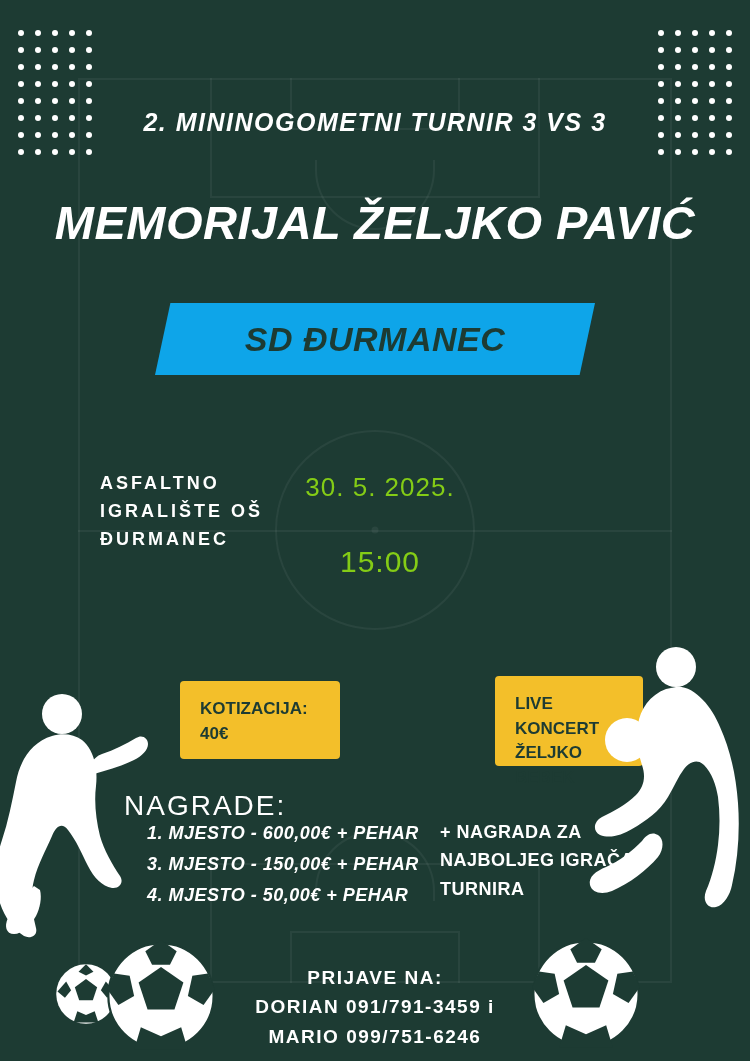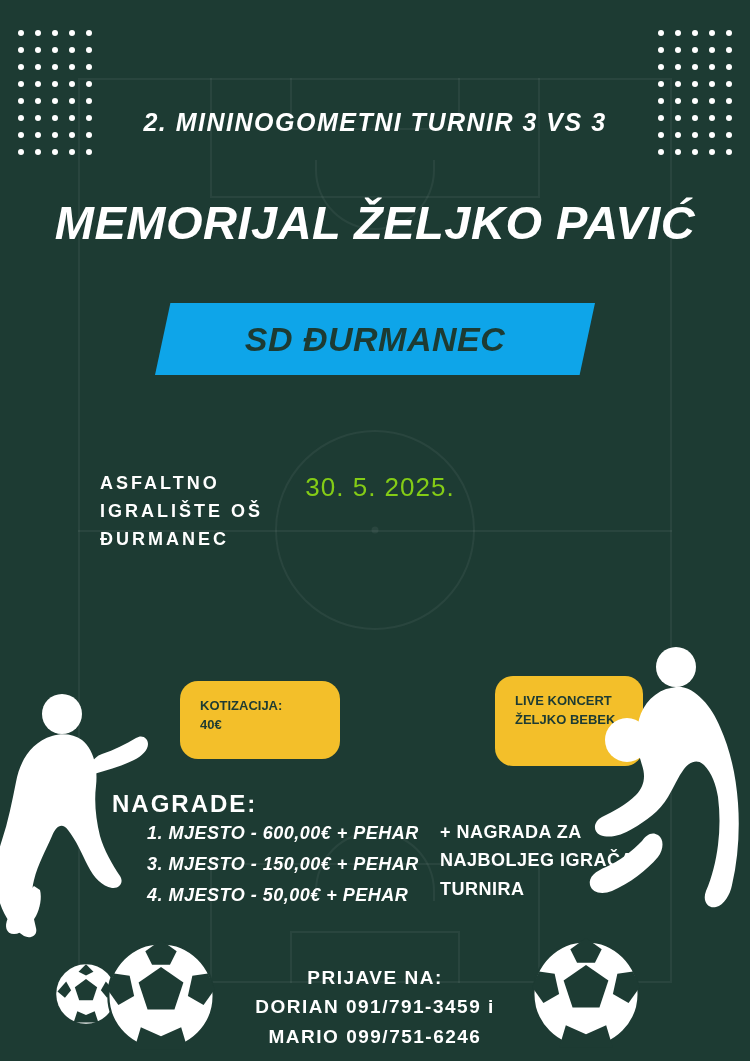--- a/index.html
+++ b/index.html
@@ -80,31 +80,31 @@
   .infoCenter .date { font-size: 26px; letter-spacing: 1px; }
   .infoCenter .time { font-size: 30px; letter-spacing: 1px; margin-top: 42px; }
   .infoRight {
     position: absolute; left: 525px; top: 440px; width: 200px;
     color: #ffffff; font-size: 18px; line-height: 1.55;
     letter-spacing: 2.5px; font-weight: bold;
   }
 
   
   .pill {
-    position: absolute; background: #f3bf2a; border-radius: 18px;
-    color: #1d3b33; font-weight: bold; font-size: 13px; line-height: 1.45;
+    position: absolute; background: #f3bf2a; border-radius: 4px;
+    color: #1d3b33; font-weight: bold; font-size: 17px; line-height: 1.45;
     padding: 16px 20px;
   }
   .pill.fee { left: 180px; top: 681px; width: 160px; height: 78px; }
   .pill.concert { left: 449px; top: 676px; width: 148px; height: 90px; margin-left: 46px; }
 
   
   .prizesTitle {
-    position: absolute; left: 112px; top: 790px;
-    color: #ffffff; font-size: 24px; font-weight: bold; letter-spacing: 2px;
+    position: absolute; left: 124px; top: 790px;
+    color: #ffffff; font-size: 28px; font-weight: normal; letter-spacing: 2px;
   }
   .prizeList {
     position: absolute; left: 147px; top: 818px;
     color: #ffffff; font-size: 18px; font-weight: bold; letter-spacing: 0.5px;
     line-height: 1.72;
   }
   .prizeList li { list-style: none; white-space: nowrap; font-style: italic; }
   .extraPrize {
     position: absolute; left: 440px; top: 818px; width: 230px;
     color: #ffffff; font-size: 18px; font-weight: bold; line-height: 1.58;
@@ -228,20 +228,21 @@
   <div class="kicker">2. MININOGOMETNI TURNIR 3 VS 3</div>
   <div class="title">MEMORIJAL ŽELJKO PAVIĆ</div>
 
   <div class="clubBanner">
     <span>SD ĐURMANEC</span>
   </div>
 
   <div class="infoLeft">ASFALTNO IGRALIŠTE OŠ ĐURMANEC</div>
   <div class="infoCenter">
     <div class="date">30. 5. 2025.</div>
+    <div class="time">15:00</div>
   </div>
 
   <div class="pill fee" style="white-space: pre-line;">KOTIZACIJA:
 40€</div>
   <div class="pill concert" style="white-space: pre-line;">LIVE KONCERT
 ŽELJKO BEBEK</div>
 
   <div class="prizesTitle">NAGRADE:</div>
   <ul class="prizeList">
     <li>1. MJESTO - 600,00€ + PEHAR</li>

